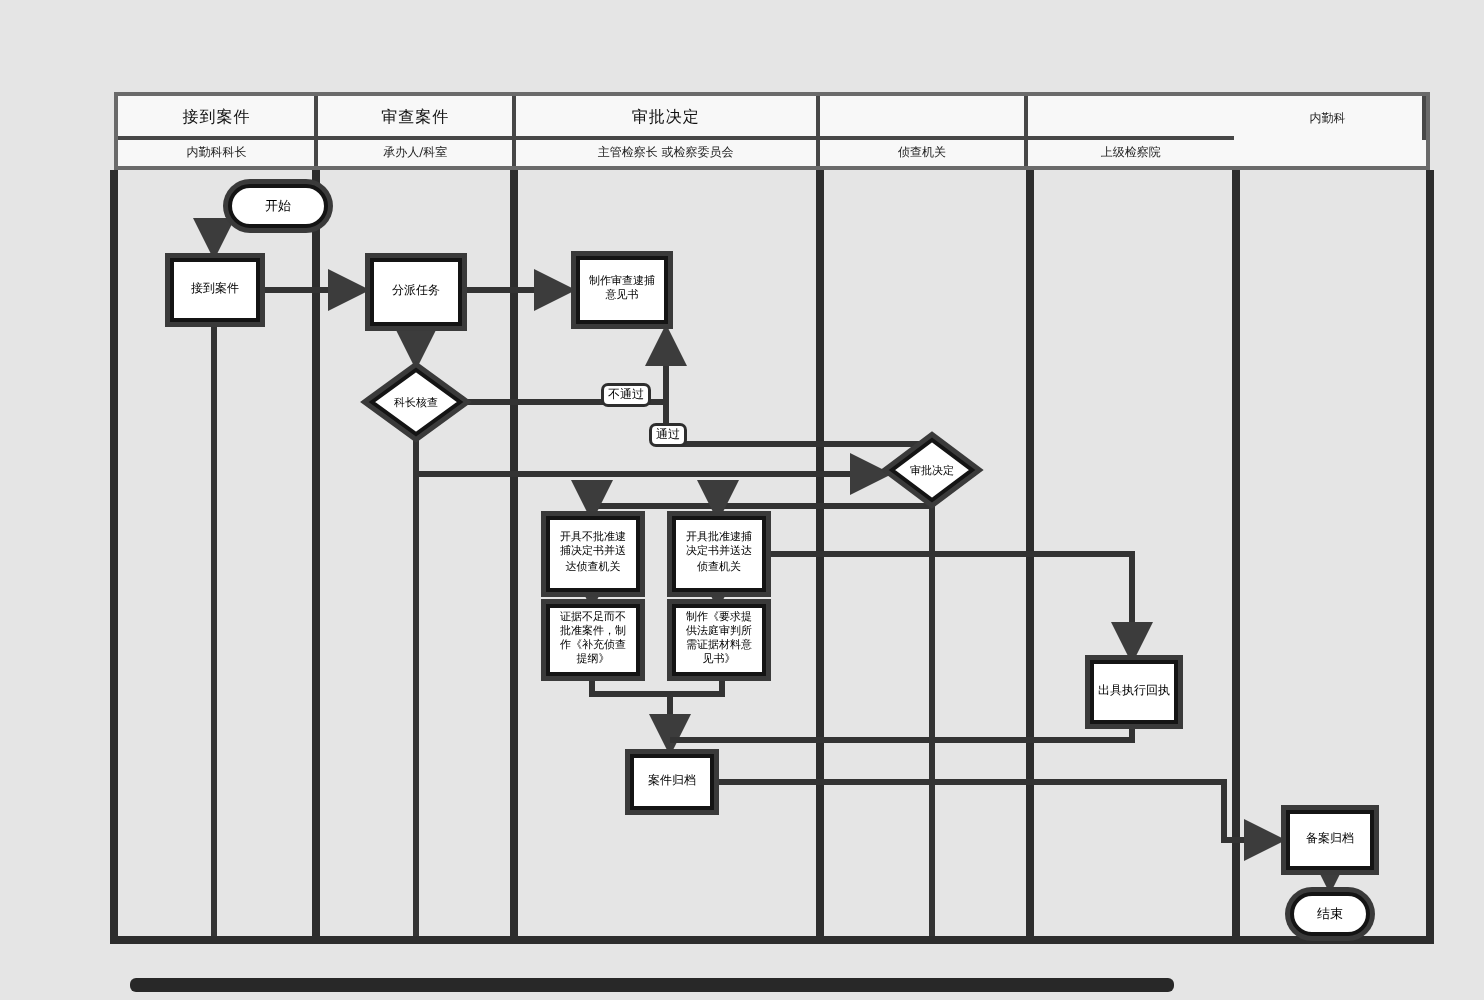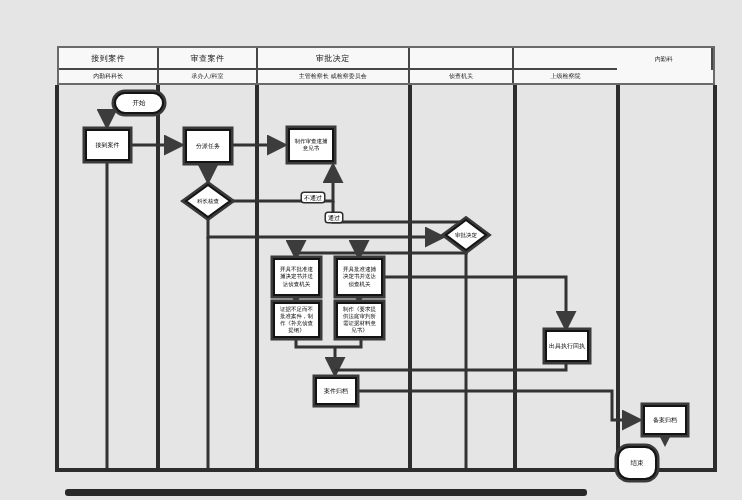--- a/index.html
+++ b/index.html
@@ -146,20 +146,20 @@
 供法庭审判所
 需证据材料意
 见书》</div>
 
   <div class="node big" style="left:315px;top:377px;width:42px;height:28px;">案件归档</div>
 
   <div class="node big" style="left:545px;top:330px;width:44px;height:32px;">出具执行回执</div>
 
   <div class="node big" style="left:643px;top:405px;width:44px;height:30px;">备案归档</div>
 
-  <div class="node stadium" style="left:617px;top:446px;width:40px;height:34px;">结束</div>
+  <div class="node stadium" style="left:645px;top:446px;width:40px;height:22px;">结束</div>
 
   <div class="edge-label" style="left:302px;top:193px;">不通过</div>
   <div class="edge-label" style="left:326px;top:213px;">通过</div>
 
   <div class="scrollbar"></div>
 
 </div>
 
 </body></html>

